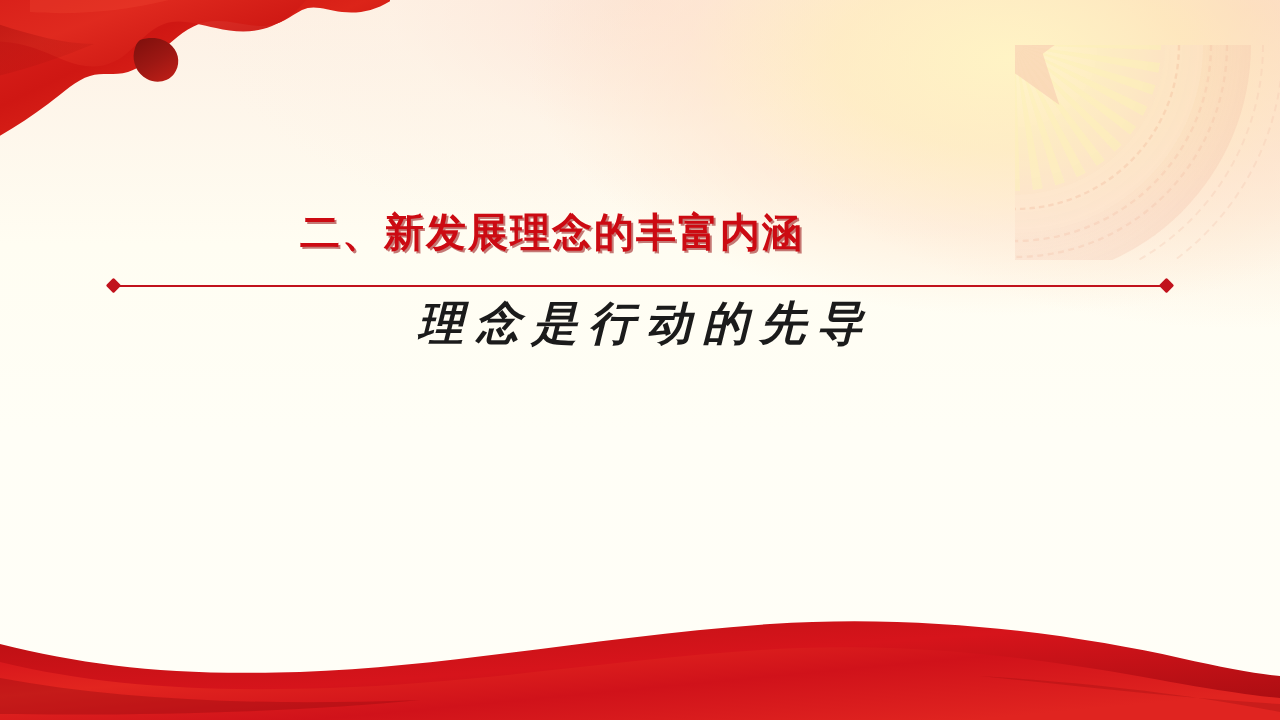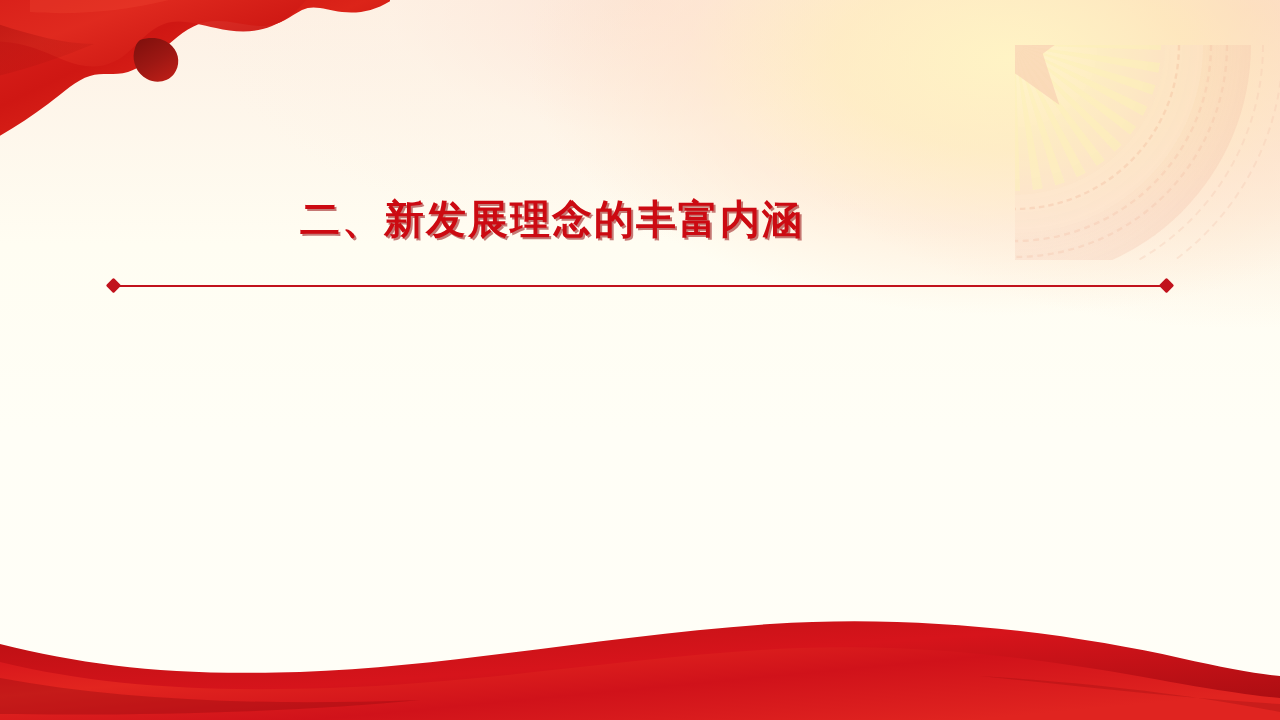--- a/index.html
+++ b/index.html
@@ -62,21 +62,21 @@
     left: 0;
     bottom: 0;
     width: 1280px;
     height: 120px;
   }
 
   
   .title {
     position: absolute;
     left: 0;
-    top: 192px;
+    top: 205px;
     width: 1104px;
     text-align: center;
     font-size: 40px;
     font-weight: 700;
     letter-spacing: 2px;
     color: #cc0a12;
     text-shadow: 2px 2px 0 rgba(150,12,14,0.55);
     white-space: nowrap;
   }
 
@@ -304,15 +304,16 @@
 
   <div class="title">二、新发展理念的丰富内涵</div>
 
   <div class="divider">
     <span class="dot left"></span>
     <span class="rule"></span>
     <span class="dot right"></span>
   </div>
 
   <div class="body-text">
+    <div class="cal-line l1">理念是行动的先导</div>
   </div>
 
 </div>
 
 </body></html>

